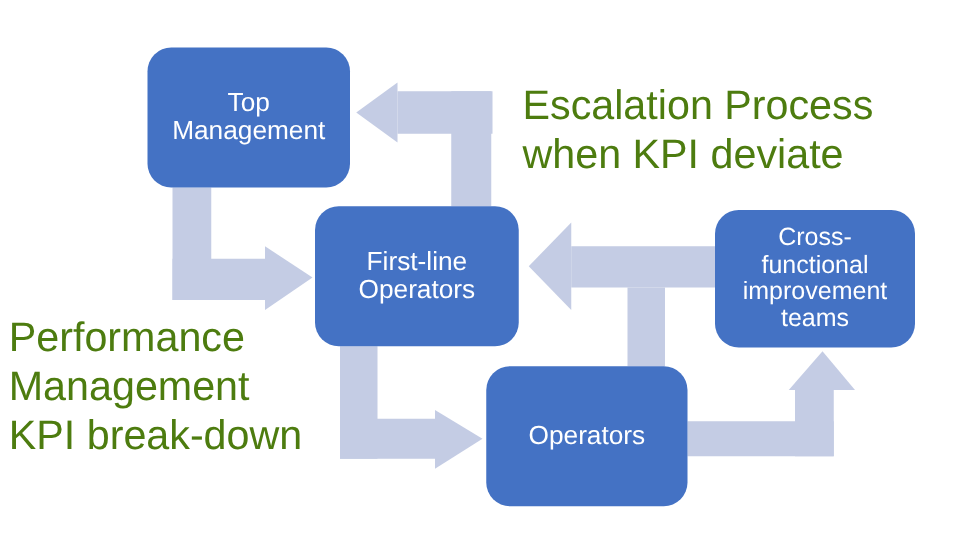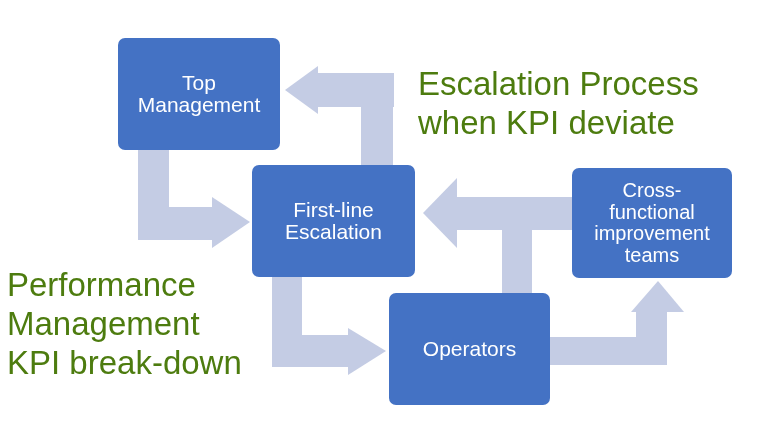--- a/index.html
+++ b/index.html
@@ -14,21 +14,21 @@
   .arrow-layer {
     position: absolute;
     left: 0; top: 0;
     width: 762px; height: 442px;
     z-index: 1;
   }
   .node {
     position: absolute;
     z-index: 2;
     background: #4472C4;
-    border-radius: 7px;
+    border-radius: 19px;
     color: #ffffff;
     display: flex;
     align-items: center;
     justify-content: center;
     text-align: center;
     font-size: 21px;
     line-height: 22px;
     white-space: pre-line;
   }
   .node-top        { left: 118px; top: 38px;  width: 162px; height: 112px; }
@@ -37,21 +37,21 @@
   .node-crossfunc  { left: 572px; top: 168px; width: 160px; height: 110px; font-size: 20px; line-height: 21.5px; }
   .big-label {
     position: absolute;
     z-index: 3;
     color: #4d7c0f;
     font-size: 33px;
     line-height: 39px;
     white-space: pre-line;
   }
   .label-escalation  { left: 418px; top: 64px;  width: 340px; }
-  .label-performance { left: 7px;   top: 265px; width: 300px; }
+  .label-performance { left: 7px;   top: 250px; width: 300px; }
 </style>
 </head>
 <body>
 
 <div class="canvas">
 
   <svg class="arrow-layer" viewBox="0 0 762 442" xmlns="http://www.w3.org/2000/svg">
 
     <g>
       <rect x="361" y="73" width="32" height="92" fill="#C4CCE4"></rect>
@@ -84,21 +84,21 @@
     </g>
   </svg>
 
   <div class="node node-top">
     <span>Top
 Management</span>
   </div>
 
   <div class="node node-firstline">
     <span>First-line
-Escalation</span>
+Operators</span>
   </div>
 
   <div class="node node-crossfunc">
     <span>Cross-
 functional
 improvement
 teams</span>
   </div>
 
   <div class="node node-operators">

